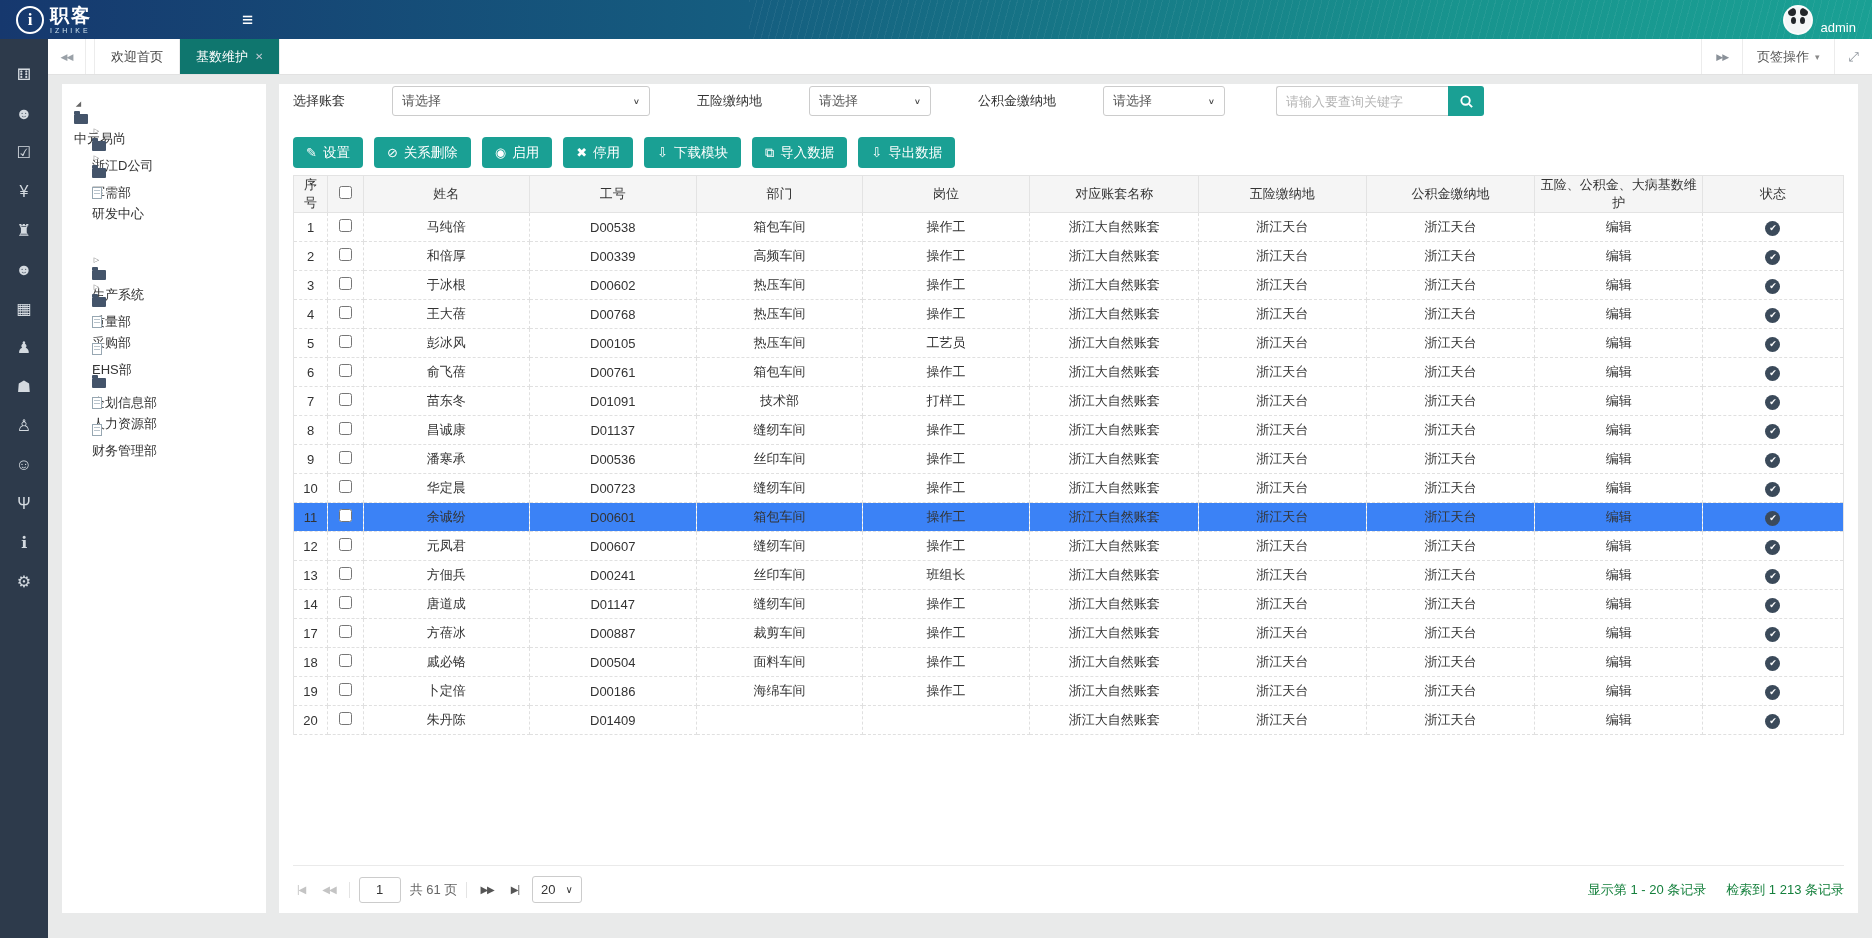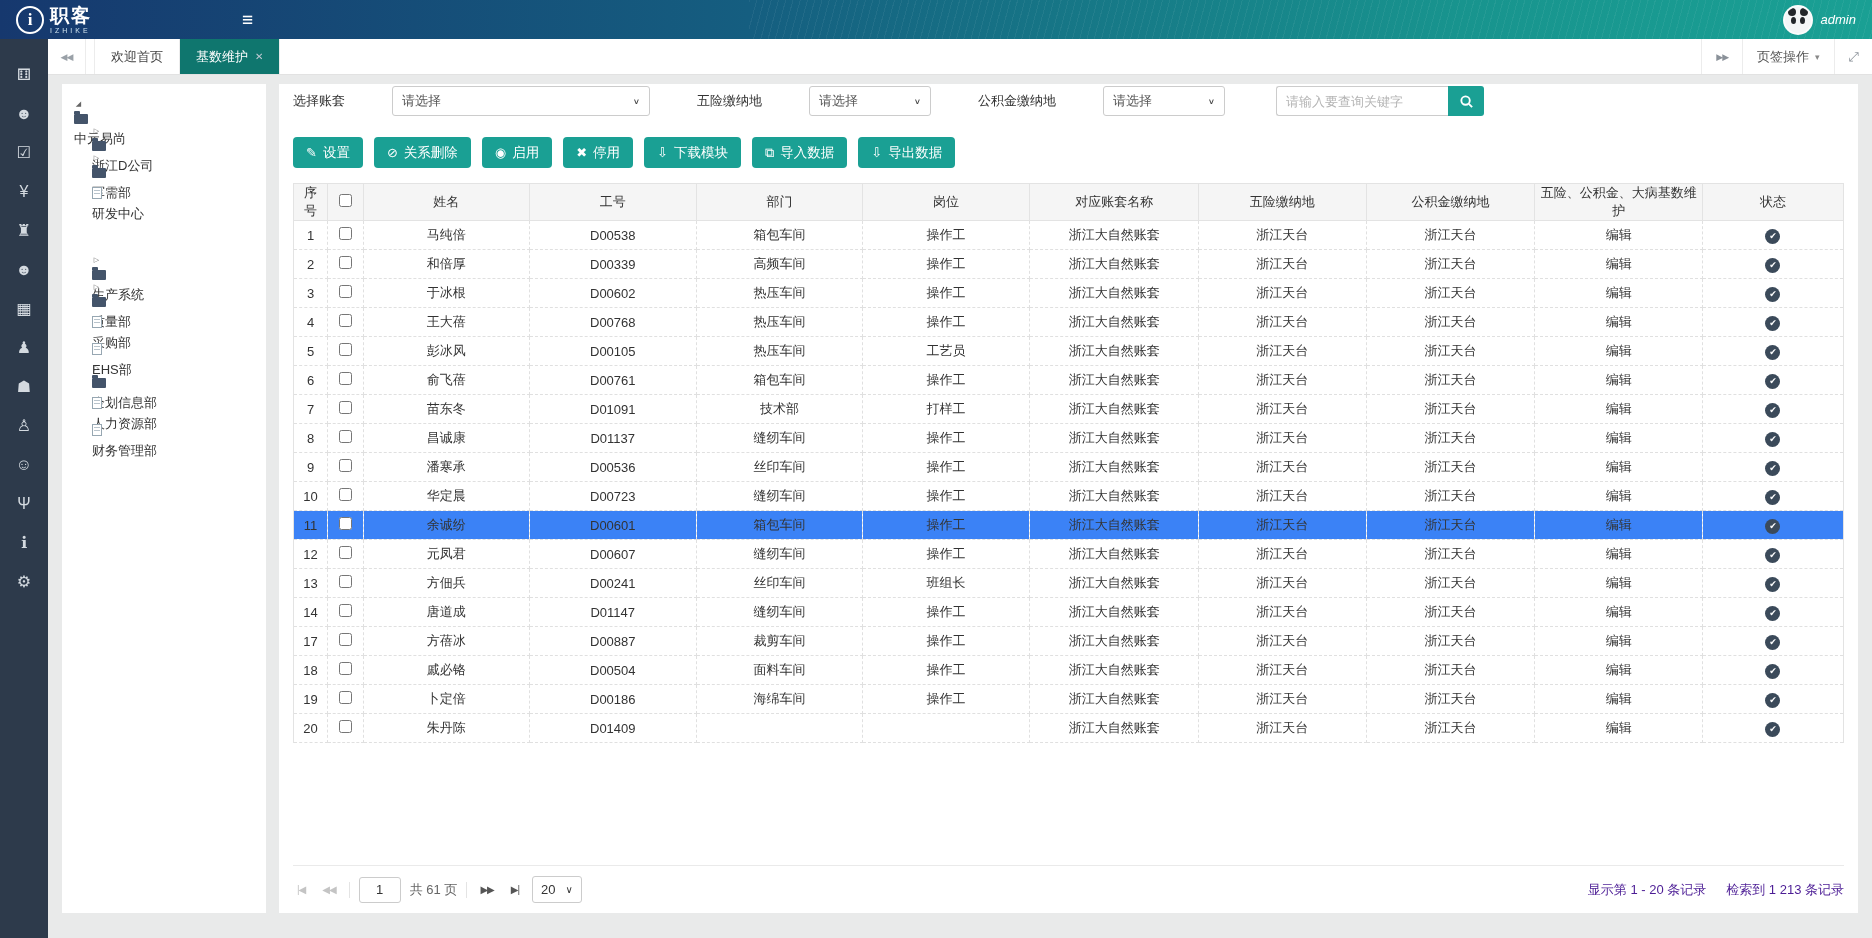--- a/index.html
+++ b/index.html
@@ -11,21 +11,21 @@
             display:flex; align-items:center; color:#fff; position:relative; padding:0 16px; }
   .topbar::after { content:""; position:absolute; left:40%; right:0; top:0; bottom:0;
             background:repeating-linear-gradient(105deg,rgba(255,255,255,.055) 0 1px,transparent 1px 7px); pointer-events:none; }
   .logo { display:flex; align-items:center; gap:6px; }
   .logo-mark { width:28px; height:28px; border:2px solid #fff; border-radius:50%;
             display:flex; align-items:center; justify-content:center; font-weight:bold; font-size:17px; font-family:"Liberation Serif",serif; }
   .logo-text { line-height:1; }
   .logo-text b { font-size:19px; letter-spacing:2px; }
   .logo-text small { display:block; font-size:7px; letter-spacing:3px; color:#cfe3ef; margin-top:2px; }
   .hamburger { margin-left:150px; font-size:19px; cursor:pointer; }
-  .user { margin-left:auto; display:flex; align-items:center; gap:8px; z-index:2;font-style:italic; }
+  .user { margin-left:auto; display:flex; align-items:flex-end; gap:8px; z-index:2; }
   .avatar { width:30px; height:30px; border-radius:50%; background:#f4f6f7; border:2px solid rgba(255,255,255,.65); position:relative; overflow:hidden; }
   .avatar::before { content:""; position:absolute; top:1px; left:3px; width:8px; height:8px; background:#23272b; border-radius:50%; box-shadow:12px 0 0 #23272b; }
   .avatar::after  { content:""; position:absolute; top:10px; left:6px; width:5px; height:7px; background:#23272b; border-radius:50%; box-shadow:9px 0 0 #23272b; }
   .username { font-size:13px; }
 
   
   .rail { position:absolute; left:0; top:39px; bottom:0; width:48px; background:#2d3a4b;
           display:flex; flex-direction:column; align-items:center; padding-top:28px; gap:23px; }
   .rail .ricon { color:#d4dae0; font-size:16px; line-height:16px; cursor:pointer; }
 
@@ -70,21 +70,21 @@
   .btn-search { width:36px; height:30px; background:#1aa094; border:none; border-radius:0 3px 3px 0;
          display:flex; align-items:center; justify-content:center; cursor:pointer; }
 
   
   .toolbar { margin-top:21px; display:flex; gap:11px; }
   .tbtn { background:#1aa094; color:#fff; border:none; border-radius:4px; height:31px; padding:0 13px;
           font-size:13.5px; display:flex; align-items:center; gap:6px; cursor:pointer; font-family:inherit; }
   .tbtn .i { font-size:13px; }
 
   
-  .tablewrap { margin-top:15px; }
+  .tablewrap { margin-top:7px; }
   table { width:100%; border-collapse:collapse; table-layout:fixed; font-size:13px; color:#333; }
   thead th { background:#f5f5f5; border:1px solid #e3e3e3; height:32px; font-weight:400; text-align:center; padding:0 4px; }
   tbody td { height:29px; border-right:1px dashed #e0e0e0; border-bottom:1px dashed #e0e0e0;
              text-align:center; padding:0 4px; overflow:hidden; white-space:nowrap; }
   tbody td:first-child { border-left:1px solid #e3e3e3; }
   tbody td:last-child  { border-right:1px solid #e3e3e3; }
   tbody tr.hl { background:#3b82f6; }
   input[type=checkbox] { width:13px; height:13px; cursor:pointer; }
   .editlink { cursor:pointer; color:#333; }
   .status { display:inline-block; width:15px; height:15px; border-radius:50%; background:#3b4a5a;
@@ -94,21 +94,21 @@
   .footer { margin-top:auto; border-top:1px solid #eaeaea; height:48px; display:flex; align-items:center;
             justify-content:space-between; font-size:13px; color:#666; }
   .pager { display:flex; align-items:center; gap:9px; }
   .pg { font-size:10px; letter-spacing:-1px; padding:3px 4px; cursor:pointer; }
   .pg.off { color:#c4c4c4; } .pg.on { color:#555; }
   .pgdiv { width:1px; height:16px; background:#e4e4e4; }
   .pageinput { width:42px; height:26px; border:1px solid #ccc; border-radius:3px; text-align:center;
             font-size:13px; color:#333; outline:none; }
   .sizesel { border:1px solid #ccc; border-radius:3px; height:27px; padding:0 8px; display:flex;
             align-items:center; gap:10px; color:#333; cursor:pointer; }
-  .recinfo { display:flex; gap:20px; color:#4c1d95; }
+  .recinfo { display:flex; gap:20px; color:#15803d; }
 </style>
 </head>
 <body>
 
 <div class="app">
 
   <div class="topbar">
     <div class="logo">
       <span class="logo-mark">i</span>
       <span class="logo-text">

